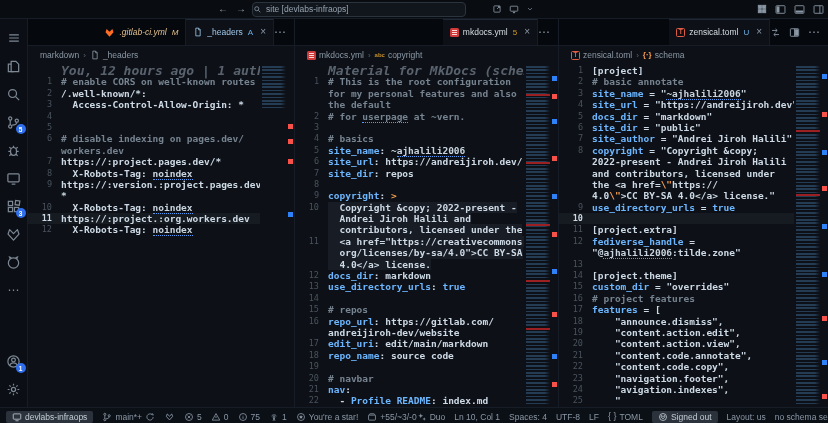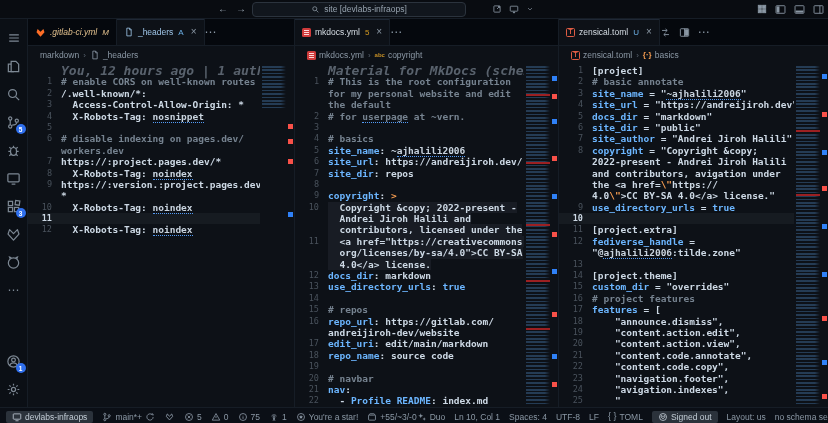--- a/index.html
+++ b/index.html
@@ -3,40 +3,40 @@
 <meta charset="utf-8">
 <style>
   html,body{margin:0;padding:0;background:#05070b;}
   .app{position:relative;width:828px;height:423px;overflow:hidden;background:#0d1117;
        font-family:"Liberation Sans",sans-serif;color:#c9d4df;font-size:9px;-webkit-font-smoothing:antialiased;}
   
   .titlebar{height:18px;background:#090c11;display:flex;align-items:center;position:relative;border-bottom:1px solid #161d26;}
   .tb-nav{position:absolute;left:218px;display:flex;gap:8px;color:#9aa6b2;font-size:11px;}
   .tb-nav .ic{cursor:default}
   .searchbox{position:absolute;left:252px;width:212px;height:13px;background:#11161d;border:1px solid #2b333d;
-             border-radius:4px;display:flex;align-items:center;justify-content:center;gap:4px;color:#96a2ae;font-size:8.5px;}
+             border-radius:4px;display:flex;align-items:center;gap:4px;color:#96a2ae;font-size:8.5px;}
   .tb-near{position:absolute;left:492px;display:flex;align-items:center;gap:7px;color:#8b98a5;}
   .tb-far{position:absolute;right:4px;display:flex;align-items:center;gap:8px;color:#8b98a5;}
   .ic{display:inline-flex;align-items:center;justify-content:center;line-height:1;}
   .ic svg{display:block}
   .uni{font-size:10px;line-height:1}
   
   .main{display:flex;height:388px;}
   .activitybar{width:28px;background:#0b0f15;border-right:1px solid #161d26;display:flex;flex-direction:column;align-items:center;padding-top:5px;box-sizing:border-box;}
   .ab-top{display:flex;flex-direction:column;align-items:center;gap:0;flex:1}
   .ab-item{position:relative;width:28px;height:28px;display:flex;align-items:center;justify-content:center;color:#7d8894;}
   .ab-item .badge{position:absolute;right:2px;bottom:2px;background:#2f6fed;color:#fff;border-radius:7px;font-size:6.5px;
                   min-width:10px;height:10px;display:flex;align-items:center;justify-content:center;font-weight:bold;}
   .ab-bottom{display:flex;flex-direction:column;align-items:center;padding-bottom:4px;}
   
   .group{display:flex;flex-direction:column;box-sizing:border-box;border-right:1px solid #161d26;background:#0d1117;}
   .group:nth-child(2){width:267px}
   .group:nth-child(3){width:264px}
   .group:nth-child(4){flex:1;border-right:none}
-  .tabs-strip{height:26px;background:#05080d;display:flex;align-items:stretch;justify-content:flex-start;border-bottom:1px solid #161d26;}
+  .tabs-strip{height:26px;background:#05080d;display:flex;align-items:stretch;justify-content:flex-end;border-bottom:1px solid #161d26;}
   .tabs{display:flex;align-items:stretch;}
   .tab{display:flex;align-items:center;gap:4px;padding:0 7px;font-size:8.5px;color:#8b98a5;background:#05080d;
        border-right:1px solid #161d26;white-space:nowrap;}
   .tab.active{background:#0d1117;color:#d6dde4;box-shadow:inset 0 1px 0 #1f2835;}
   .tab .deco{font-size:8px;margin-left:1px}
   .tab .deco.mod{color:#e2c08d}
   .tab .deco.add{color:#6cb0e6}
   .tab .deco.warn{color:#d29922}
   .tab.mod-label{color:#e2c08d;font-style:italic}
   .tab.add-label{color:#9fc6e8}
@@ -305,30 +305,30 @@
             </span>
             <span>_headers</span>
           </span>
         </div>
       <div class="editor">
         <div class="code" id="code0">
             <div class="crow"><span class="ln"></span><span class="txt"><span class="tk-g">You, 12 hours ago | 1 author (You)</span></span></div>
             <div class="crow"><span class="ln">1</span><span class="txt"><span class="tk-c"># enable CORS on well-known routes</span></span></div>
             <div class="crow"><span class="ln">2</span><span class="txt"><span class="tk-t">/.well-known/*:</span></span></div>
             <div class="crow"><span class="ln">3</span><span class="txt"><span class="tk-t">  Access-Control-Allow-Origin: *</span></span></div>
-            <div class="crow"><span class="ln">4</span><span class="txt"><span class="tk-t">  X-Robots-Tag: </span><span class="tk-wl">nosnippet</span></span></div>
+            <div class="crow"><span class="ln">4</span></div>
             <div class="crow"><span class="ln">5</span><span class="txt"></span></div>
             <div class="crow"><span class="ln">6</span><span class="txt"><span class="tk-c"># disable indexing on pages.dev/</span></span></div>
             <div class="crow"><span class="ln"></span><span class="txt"><span class="tk-c">workers.dev</span></span></div>
             <div class="crow"><span class="ln">7</span><span class="txt"><span class="tk-l">https://:project.pages.dev/*</span></span></div>
             <div class="crow"><span class="ln">8</span><span class="txt"><span class="tk-t">  X-Robots-Tag: </span><span class="tk-wl">noindex</span></span></div>
             <div class="crow"><span class="ln">9</span><span class="txt"><span class="tk-l">https://:version.:project.pages.dev/</span></span></div>
             <div class="crow"><span class="ln"></span><span class="txt"><span class="tk-l">*</span></span></div>
             <div class="crow"><span class="ln">10</span><span class="txt"><span class="tk-t">  X-Robots-Tag: </span><span class="tk-wl">noindex</span></span></div>
-            <div class="crow cur"><span class="ln">11</span></div>
+            <div class="crow cur"><span class="ln">11</span><span class="txt"><span class="tk-l">https://:project.:org.workers.dev</span></span></div>
             <div class="crow"><span class="ln">12</span><span class="txt"><span class="tk-t">  X-Robots-Tag: </span><span class="tk-wl">noindex</span></span></div>
           </div>
         <div class="minimap short" id="mm0"></div>
         <div class="ruler" id="rl0">
             <i class="r" style="top: 60px;"></i>
             <i class="r" style="top: 75px;"></i>
             <i class="r" style="top: 95px;"></i>
             <i class="b" style="top: 148px;"></i>
           </div>
       </div>
@@ -364,21 +364,21 @@
             <span class="ic">
               <span class="mini-abc">abc</span>
             </span>
             <span>copyright</span>
           </span>
         </div>
       <div class="editor">
         <div class="code" id="code1">
             <div class="crow"><span class="ln"></span><span class="txt"><span class="tk-g">Material for MkDocs (schema.json) | You, 21 hours ago</span></span></div>
             <div class="crow"><span class="ln">1</span><span class="txt"><span class="tk-c"># This is the root configuration</span></span></div>
-            <div class="crow"><span class="ln"></span><span class="txt"><span class="tk-c">for my personal website and edit</span></span></div>
+            <div class="crow"><span class="ln"></span><span class="txt"><span class="tk-c">for my personal features and also</span></span></div>
             <div class="crow"><span class="ln"></span><span class="txt"><span class="tk-c">the default</span></span></div>
             <div class="crow"><span class="ln">2</span><span class="txt"><span class="tk-c"># for </span><span class="tk-cw">userpage</span><span class="tk-c"> at ~vern.</span></span></div>
             <div class="crow"><span class="ln">3</span><span class="txt"></span></div>
             <div class="crow"><span class="ln">4</span><span class="txt"><span class="tk-c"># basics</span></span></div>
             <div class="crow"><span class="ln">5</span><span class="txt"><span class="tk-k">site_name</span><span class="tk-t">: ~</span><span class="tk-w">ajhalili2006</span></span></div>
             <div class="crow"><span class="ln">6</span><span class="txt"><span class="tk-k">site_url</span><span class="tk-t">: </span><span class="tk-l">https://andreijiroh.dev/</span></span></div>
             <div class="crow"><span class="ln">7</span><span class="txt"><span class="tk-k">site_dir</span><span class="tk-t">: repos</span></span></div>
             <div class="crow"><span class="ln">8</span></div>
             <div class="crow"><span class="ln">9</span><span class="txt"><span class="tk-k">copyright</span><span class="tk-t">: </span><span class="tk-o">&gt;</span></span></div>
             <div class="crow hl"><span class="ln">10</span><span class="txt"><span class="tk-t">  Copyright &amp;copy; 2022-present -</span></span></div>
@@ -458,35 +458,35 @@
             <span class="ic">
               <span class="ficon-toml">T</span>
             </span>
             <span>zensical.toml</span>
           </span>
           <span class="sep">›</span>
           <span class="crumb">
             <span class="ic">
               <span class="mini-brace">{·}</span>
             </span>
-            <span>basics</span>
+            <span>schema</span>
           </span>
         </div>
       <div class="editor">
         <div class="code" id="code2">
             <div class="crow"><span class="ln">1</span><span class="txt"><span class="tk-t">[project]</span></span></div>
             <div class="crow"><span class="ln">2</span><span class="txt"><span class="tk-c"># basic annotate</span></span></div>
             <div class="crow"><span class="ln">3</span><span class="txt"><span class="tk-k">site_name</span><span class="tk-t"> = </span><span class="tk-s">"</span><span class="tk-wl">~ajhalili2006</span><span class="tk-s">"</span></span></div>
             <div class="crow"><span class="ln">4</span><span class="txt"><span class="tk-k">site_url</span><span class="tk-t"> = </span><span class="tk-s">"</span><span class="tk-l">https://andreijiroh.dev</span><span class="tk-s">"</span></span></div>
             <div class="crow"><span class="ln">5</span><span class="txt"><span class="tk-k">docs_dir</span><span class="tk-t"> = </span><span class="tk-s">"markdown"</span></span></div>
             <div class="crow"><span class="ln">6</span><span class="txt"><span class="tk-k">site_dir</span><span class="tk-t"> = </span><span class="tk-s">"public"</span></span></div>
             <div class="crow"><span class="ln">7</span><span class="txt"><span class="tk-k">site_author</span><span class="tk-t"> = </span><span class="tk-s">"Andrei Jiroh Halili"</span></span></div>
             <div class="crow"><span class="ln">8</span><span class="txt"><span class="tk-k">copyright</span><span class="tk-t"> = </span><span class="tk-s">"Copyright &amp;copy;</span></span></div>
             <div class="crow"><span class="ln"></span><span class="txt"><span class="tk-s">2022-present - Andrei Jiroh Halili</span></span></div>
-            <div class="crow"><span class="ln"></span><span class="txt"><span class="tk-s">and contributors, avigation under</span></span></div>
+            <div class="crow"><span class="ln"></span><span class="txt"><span class="tk-s">and contributors, licensed under</span></span></div>
             <div class="crow"><span class="ln"></span><span class="txt"><span class="tk-s">the &lt;a href=</span><span class="tk-o">\"</span><span class="tk-l">https://</span></span></div>
             <div class="crow"><span class="ln"></span><span class="txt"><span class="tk-l">4.0</span><span class="tk-o">\"</span><span class="tk-s">&gt;CC BY-SA 4.0&lt;/a&gt; license."</span></span></div>
             <div class="crow"><span class="ln">9</span><span class="txt"><span class="tk-k">use_directory_urls</span><span class="tk-t"> = </span><span class="tk-b">true</span></span></div>
             <div class="crow cur"><span class="ln">10</span><span class="txt"></span></div>
             <div class="crow"><span class="ln">11</span><span class="txt"><span class="tk-t">[project.extra]</span></span></div>
             <div class="crow"><span class="ln">12</span><span class="txt"><span class="tk-k">fediverse_handle</span><span class="tk-t"> =</span></span></div>
             <div class="crow"><span class="ln"></span><span class="txt"><span class="tk-s">"@</span><span class="tk-w">ajhalili2006</span><span class="tk-s">:tilde.zone"</span></span></div>
             <div class="crow"><span class="ln">13</span><span class="txt"></span></div>
             <div class="crow"><span class="ln">14</span><span class="txt"><span class="tk-t">[project.theme]</span></span></div>
             <div class="crow"><span class="ln">15</span><span class="txt"><span class="tk-k">custom_dir</span><span class="tk-t"> = </span><span class="tk-s">"overrides"</span></span></div>

